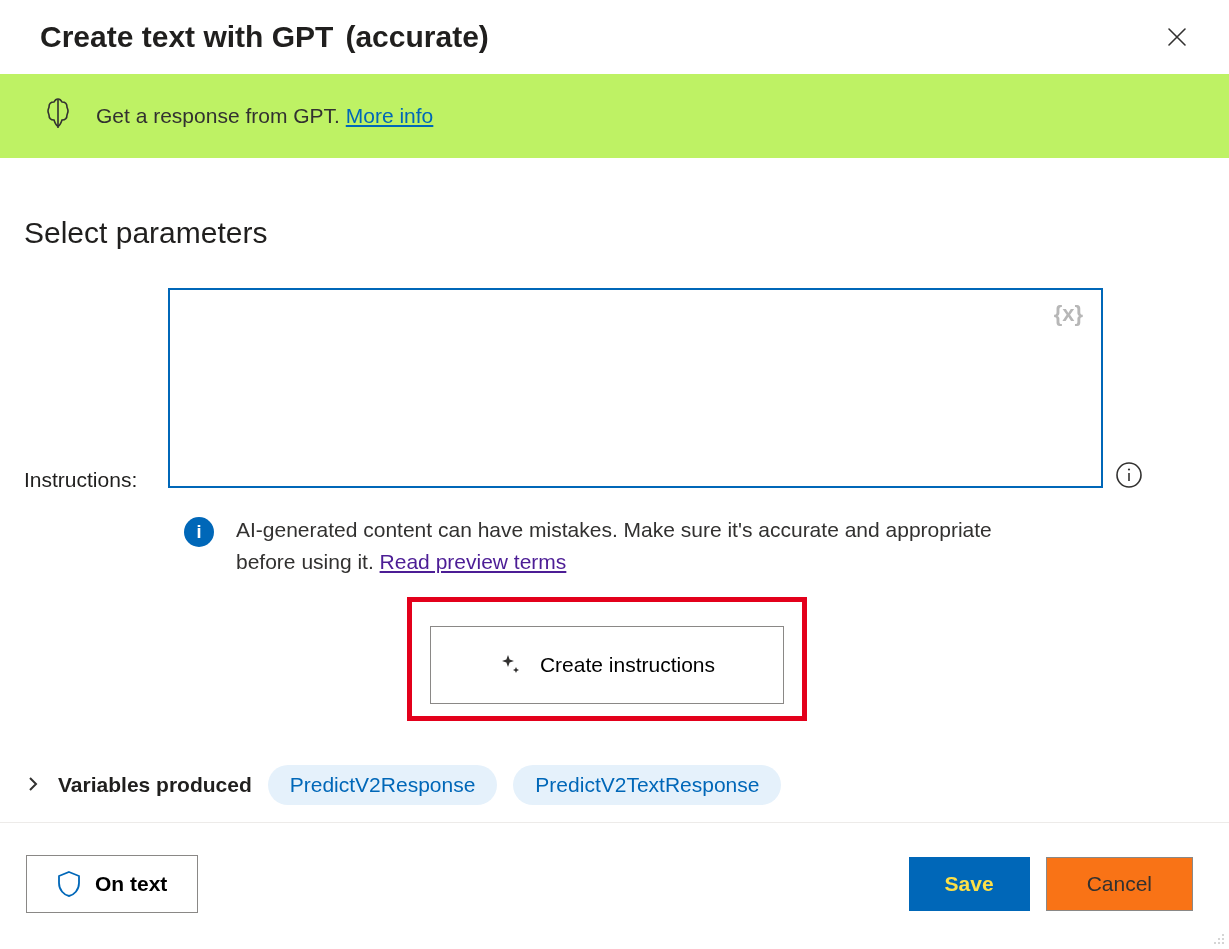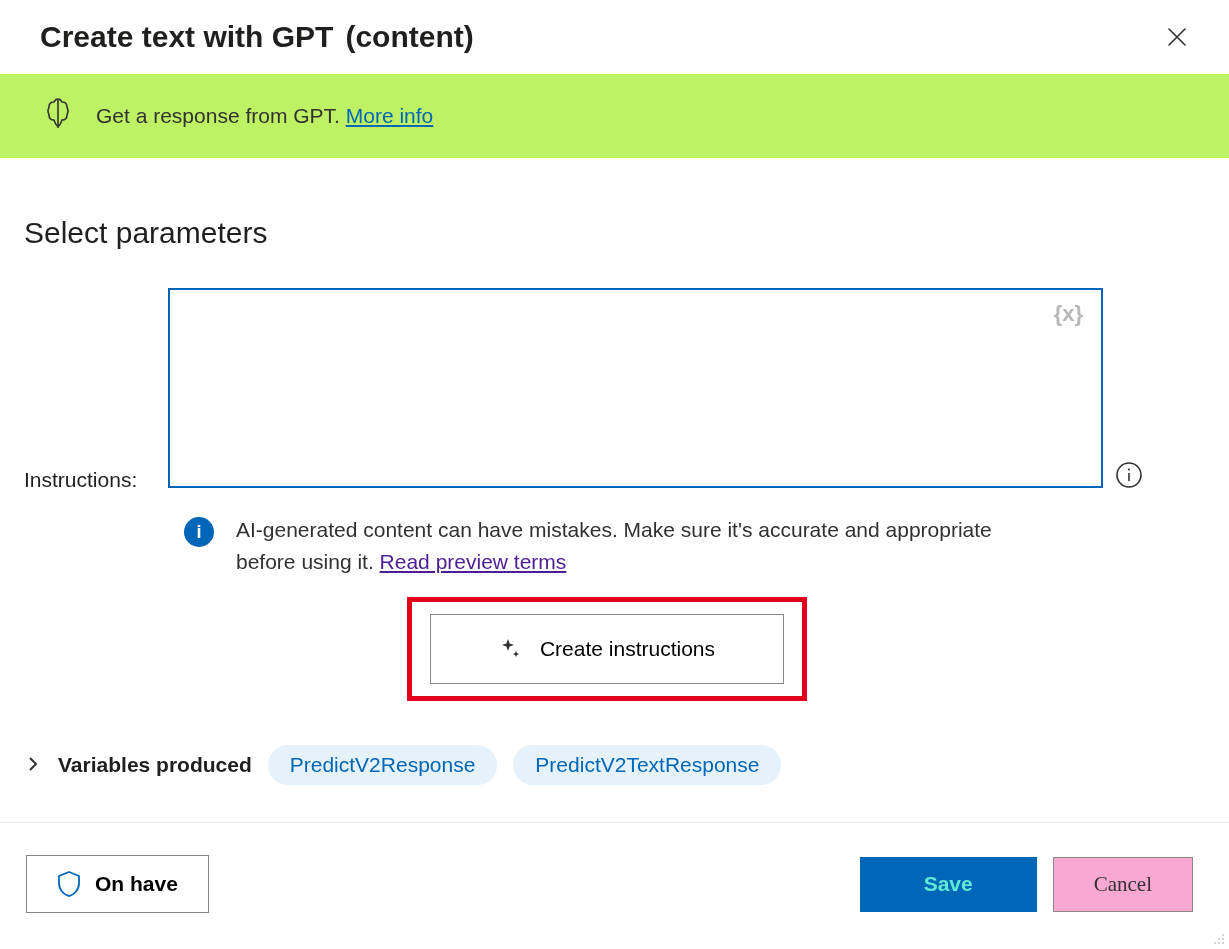--- a/index.html
+++ b/index.html
@@ -83,26 +83,26 @@
   .warning-text { font-size: 21px; color: #323130; max-width: 760px; line-height: 1.5; }
   .warning-link { color: #4c1d95; text-decoration: underline; cursor: pointer; }
 
   .highlight-box {
     border: 5px solid #e3001b;
     width: 400px;
     padding: 12px 18px;
     margin: 20px auto 0 auto;
   }
   .create-instr-btn {
-    width: 100%; height: 70px;
+    width: 100%; height: 78px;
     border: 1px solid #8a8886;
     background: #ffffff;
     font-size: 21px; font-family: inherit;
     cursor: pointer;
-    display: flex; align-items: center; justify-content: center; gap: 18px;
+    display: flex; align-items: center; justify-content: center; gap: 18px; margin-top: 12px;
   }
 
   .vars-row { display: flex; align-items: center; gap: 16px; margin-top: 44px; }
   .chevron-btn { background: none; border: none; cursor: pointer; padding: 0; }
   .vars-label { font-size: 21px; font-weight: 600; }
   .chip {
     background: #e5f1fb; color: #0067b8;
     font-size: 21px; font-weight: 400;
     padding: 8px 22px; border-radius: 22px;
     border: none; cursor: pointer; font-family: inherit;
@@ -116,42 +116,42 @@
     background: #fff;
   }
   .on-error-btn {
     display: flex; align-items: center; gap: 14px;
     border: 1px solid #8a8886; background: #fff;
     font-size: 21px; font-weight: 600; font-family: inherit;
     padding: 14px 30px; cursor: pointer;
   }
   .footer-right { display: flex; gap: 16px; }
   .primary-btn {
-    background: #0067b8; color: #5eead4; border: none;
+    background: #0067b8; color: #fde047; border: none;
     font-size: 21px; font-weight: 600; font-family: inherit;
-    padding: 14px 64px; cursor: pointer;
+    padding: 14px 36px; cursor: pointer;
   }
   .secondary-btn {
-    background: #f9a8d4; color: #323130; border: 1px solid #8a8886;
-    font-size: 21px; font-weight: 400; font-family: Liberation Serif, serif;
+    background: #f97316; color: #323130; border: 1px solid #8a8886;
+    font-size: 21px; font-weight: 400; font-family: Liberation Sans, sans-serif;
     padding: 14px 40px; cursor: pointer;
   }
 
   .resize-grip {
     position: absolute; right: 2px; bottom: 2px;
     color: #c7c7c7; pointer-events: none;
   }
 </style>
 </head>
 <body>
 
 <div class="header">
   <div class="title-wrap">
     <span class="title-main">Create text with GPT</span>
-    <span class="title-suffix">(content)</span>
+    <span class="title-suffix">(accurate)</span>
   </div>
   <button class="close-btn" aria-label="Close">
     <svg width="20" height="20" viewBox="0 0 20 20">
         <path d="M2 2 L18 18 M18 2 L2 18" stroke="#323130" stroke-width="1.6" fill="none" stroke-linecap="round"></path>
       </svg>
   </button>
 </div>
 
 <div class="info-bar">
   <span class="brain-icon">
@@ -210,21 +210,21 @@
     <button class="chip">PredictV2Response</button>
     <button class="chip">PredictV2TextResponse</button>
   </div>
 </div>
 
 <div class="footer">
   <button class="on-error-btn">
     <svg width="24" height="28" viewBox="0 0 24 28" fill="none" stroke="#0067b8" stroke-width="1.8">
       <path d="M12 2 L22 6 V13 C22 20 17 25 12 26 C7 25 2 20 2 13 V6 Z"></path>
     </svg>
-    <span>On have</span>
+    <span>On text</span>
   </button>
   <div class="footer-right">
     <button class="primary-btn">Save</button>
     <button class="secondary-btn">Cancel</button>
   </div>
 </div>
 
 <svg class="resize-grip" width="18" height="18" viewBox="0 0 18 18">
   <circle cx="14" cy="6" r="1" fill="#c7c7c7"></circle>
   <circle cx="10" cy="10" r="1" fill="#c7c7c7"></circle>

